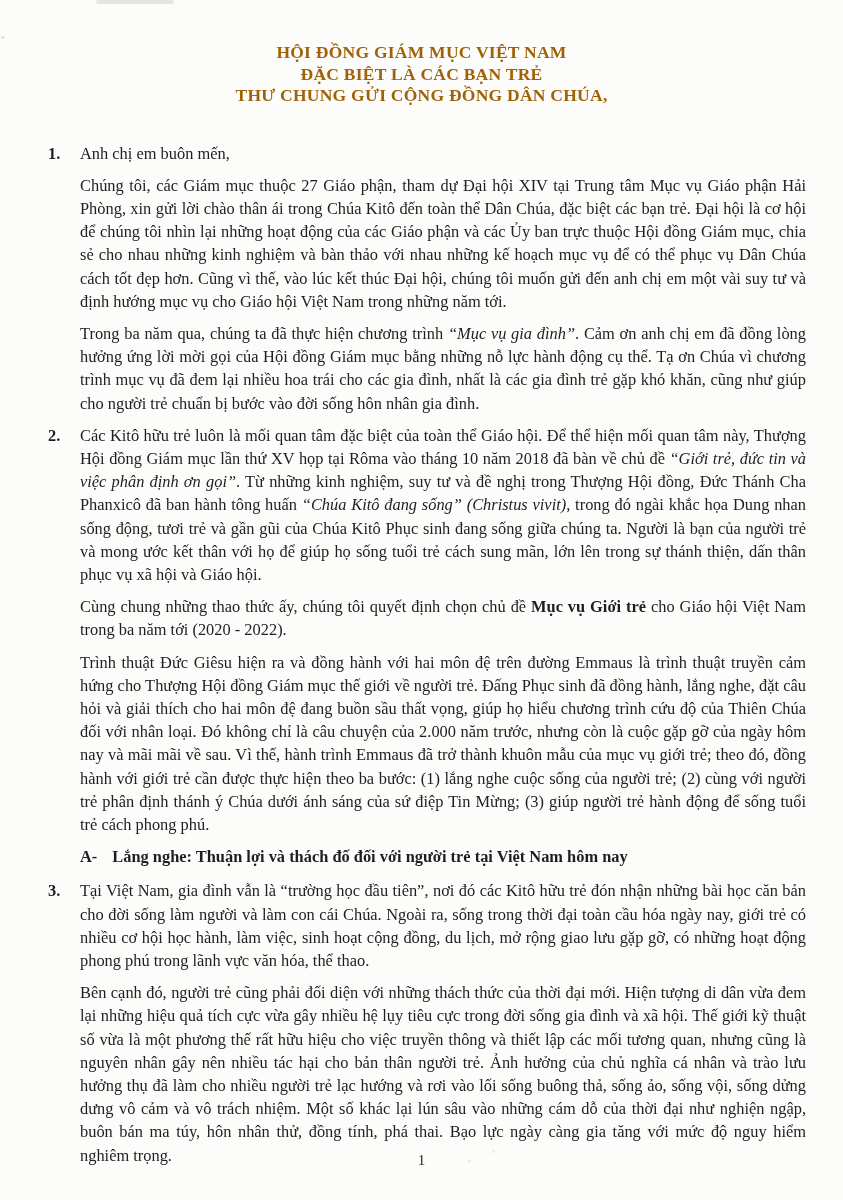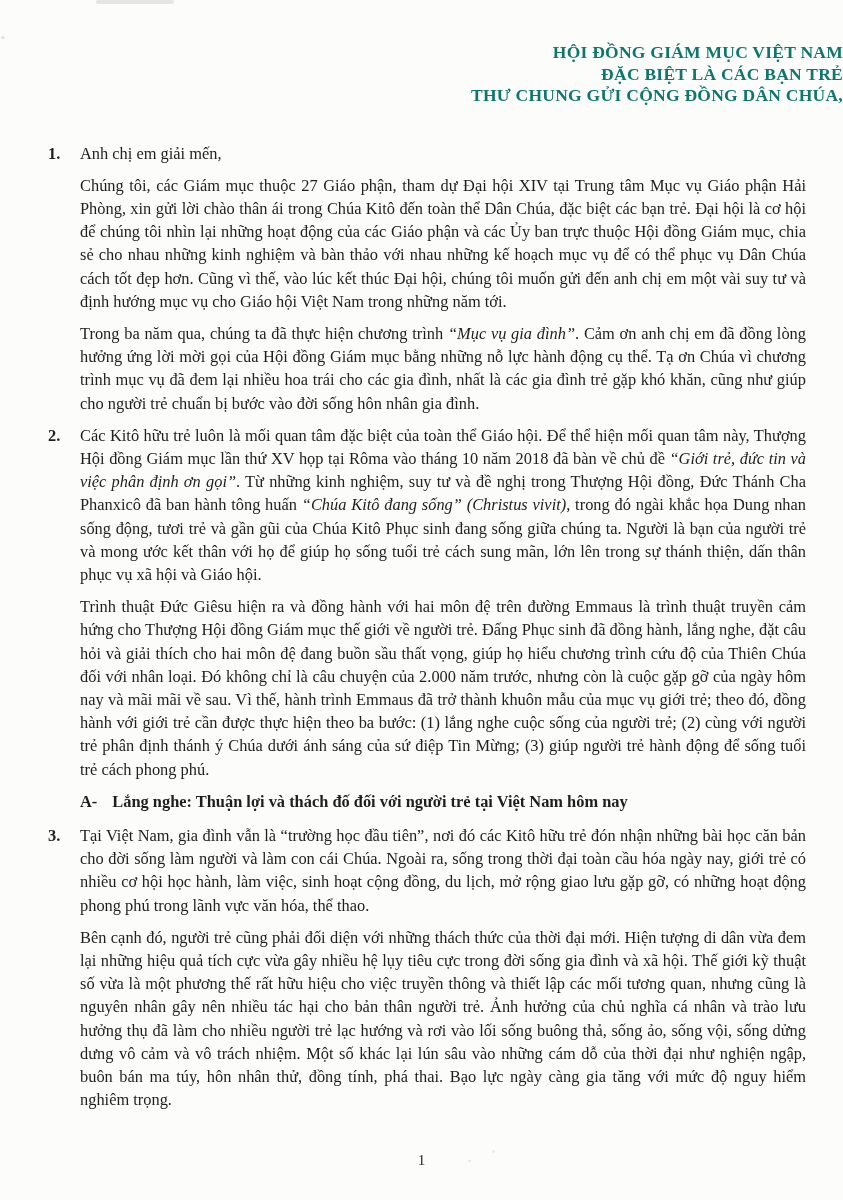--- a/index.html
+++ b/index.html
@@ -15,26 +15,26 @@
   }
   
   .artifact { position: absolute; background: #d9d9d6; border-radius: 2px; }
   .artifact.smudge-top { left: 96px; top: 0; width: 78px; height: 4px; opacity: .65; }
   .artifact.speck-left { left: 1px; top: 36px; width: 4px; height: 3px; opacity: .7; }
   .artifact.speck-b1 { left: 468px; top: 1160px; width: 3px; height: 2px; opacity: .6; }
   .artifact.speck-b2 { left: 492px; top: 1150px; width: 3px; height: 3px; opacity: .5; }
 
   .title {
     padding-top: 42px;
-    text-align: right;
+    text-align: center;
     font-weight: bold;
     font-size: 17.5px;
     line-height: 21.5px;
     letter-spacing: 0.25px;
-    color: #0f766e;
+    color: #a16207;
   }
 
   .doc-body {
     margin-top: 35px;
     padding-left: 80px;
     padding-right: 37px;
   }
 
   .block {
     position: relative;
@@ -72,24 +72,25 @@
   <div class="artifact speck-b1"></div>
   <div class="artifact speck-b2"></div>
 
   <header class="title">
     <div>HỘI ĐỒNG GIÁM MỤC VIỆT NAM</div>
     <div>ĐẶC BIỆT LÀ CÁC BẠN TRẺ</div>
     <div>THƯ CHUNG GỬI CỘNG ĐỒNG DÂN CHÚA,</div>
   </header>
 
   <main class="doc-body" id="doc-body">
-      <div class="block numbered"><span class="num">1.</span><span>Anh chị em giải mến,</span></div>
+      <div class="block numbered"><span class="num">1.</span><span>Anh chị em buôn mến,</span></div>
       <div class="block para"><span>Chúng tôi, các Giám mục thuộc 27 Giáo phận, tham dự Đại hội XIV tại Trung tâm Mục vụ Giáo phận Hải Phòng, xin gửi lời chào thân ái trong Chúa Kitô đến toàn thể Dân Chúa, đặc biệt các bạn trẻ. Đại hội là cơ hội để chúng tôi nhìn lại những hoạt động của các Giáo phận và các Ủy ban trực thuộc Hội đồng Giám mục, chia sẻ cho nhau những kinh nghiệm và bàn thảo với nhau những kế hoạch mục vụ để có thể phục vụ Dân Chúa cách tốt đẹp hơn. Cũng vì thế, vào lúc kết thúc Đại hội, chúng tôi muốn gửi đến anh chị em một vài suy tư và định hướng mục vụ cho Giáo hội Việt Nam trong những năm tới.</span></div>
       <div class="block para"><span>Trong ba năm qua, chúng ta đã thực hiện chương trình </span><span class="run-i">“Mục vụ gia đình”</span><span>. Cảm ơn anh chị em đã đồng lòng hưởng ứng lời mời gọi của Hội đồng Giám mục bằng những nỗ lực hành động cụ thể. Tạ ơn Chúa vì chương trình mục vụ đã đem lại nhiều hoa trái cho các gia đình, nhất là các gia đình trẻ gặp khó khăn, cũng như giúp cho người trẻ chuẩn bị bước vào đời sống hôn nhân gia đình.</span></div>
       <div class="block numbered"><span class="num">2.</span><span>Các Kitô hữu trẻ luôn là mối quan tâm đặc biệt của toàn thể Giáo hội. Để thể hiện mối quan tâm này, Thượng Hội đồng Giám mục lần thứ XV họp tại Rôma vào tháng 10 năm 2018 đã bàn về chủ đề </span><span class="run-i">“Giới trẻ, đức tin và việc phân định ơn gọi”</span><span>. Từ những kinh nghiệm, suy tư và đề nghị trong Thượng Hội đồng, Đức Thánh Cha Phanxicô đã ban hành tông huấn </span><span class="run-i">“Chúa Kitô đang sống” (Christus vivit)</span><span>, trong đó ngài khắc họa Dung nhan sống động, tươi trẻ và gần gũi của Chúa Kitô Phục sinh đang sống giữa chúng ta. Người là bạn của người trẻ và mong ước kết thân với họ để giúp họ sống tuổi trẻ cách sung mãn, lớn lên trong sự thánh thiện, dấn thân phục vụ xã hội và Giáo hội.</span></div>
+      <div class="block para"><span>Cùng chung những thao thức ấy, chúng tôi quyết định chọn chủ đề </span><span class="run-b">Mục vụ Giới trẻ</span><span> cho Giáo hội Việt Nam trong ba năm tới (2020 - 2022).</span></div>
       <div class="block para"><span>Trình thuật Đức Giêsu hiện ra và đồng hành với hai môn đệ trên đường Emmaus là trình thuật truyền cảm hứng cho Thượng Hội đồng Giám mục thế giới về người trẻ. Đấng Phục sinh đã đồng hành, lắng nghe, đặt câu hỏi và giải thích cho hai môn đệ đang buồn sầu thất vọng, giúp họ hiểu chương trình cứu độ của Thiên Chúa đối với nhân loại. Đó không chỉ là câu chuyện của 2.000 năm trước, nhưng còn là cuộc gặp gỡ của ngày hôm nay và mãi mãi về sau. Vì thế, hành trình Emmaus đã trở thành khuôn mẫu của mục vụ giới trẻ; theo đó, đồng hành với giới trẻ cần được thực hiện theo ba bước: (1) lắng nghe cuộc sống của người trẻ; (2) cùng với người trẻ phân định thánh ý Chúa dưới ánh sáng của sứ điệp Tin Mừng; (3) giúp người trẻ hành động để sống tuổi trẻ cách phong phú.</span></div>
       <div class="block heading"><span class="num">A-</span><span class="run-b">Lắng nghe: Thuận lợi và thách đố đối với người trẻ tại Việt Nam hôm nay</span></div>
       <div class="block numbered"><span class="num">3.</span><span>Tại Việt Nam, gia đình vẫn là “trường học đầu tiên”, nơi đó các Kitô hữu trẻ đón nhận những bài học căn bản cho đời sống làm người và làm con cái Chúa. Ngoài ra, sống trong thời đại toàn cầu hóa ngày nay, giới trẻ có nhiều cơ hội học hành, làm việc, sinh hoạt cộng đồng, du lịch, mở rộng giao lưu gặp gỡ, có những hoạt động phong phú trong lãnh vực văn hóa, thể thao.</span></div>
       <div class="block para"><span>Bên cạnh đó, người trẻ cũng phải đối diện với những thách thức của thời đại mới. Hiện tượng di dân vừa đem lại những hiệu quả tích cực vừa gây nhiều hệ lụy tiêu cực trong đời sống gia đình và xã hội. Thế giới kỹ thuật số vừa là một phương thế rất hữu hiệu cho việc truyền thông và thiết lập các mối tương quan, nhưng cũng là nguyên nhân gây nên nhiều tác hại cho bản thân người trẻ. Ảnh hưởng của chủ nghĩa cá nhân và trào lưu hưởng thụ đã làm cho nhiều người trẻ lạc hướng và rơi vào lối sống buông thả, sống ảo, sống vội, sống dửng dưng vô cảm và vô trách nhiệm. Một số khác lại lún sâu vào những cám dỗ của thời đại như nghiện ngập, buôn bán ma túy, hôn nhân thử, đồng tính, phá thai. Bạo lực ngày càng gia tăng với mức độ nguy hiểm nghiêm trọng.</span></div>
     </main>
 
   <footer class="page-number">1</footer>
 
 </div>
 

